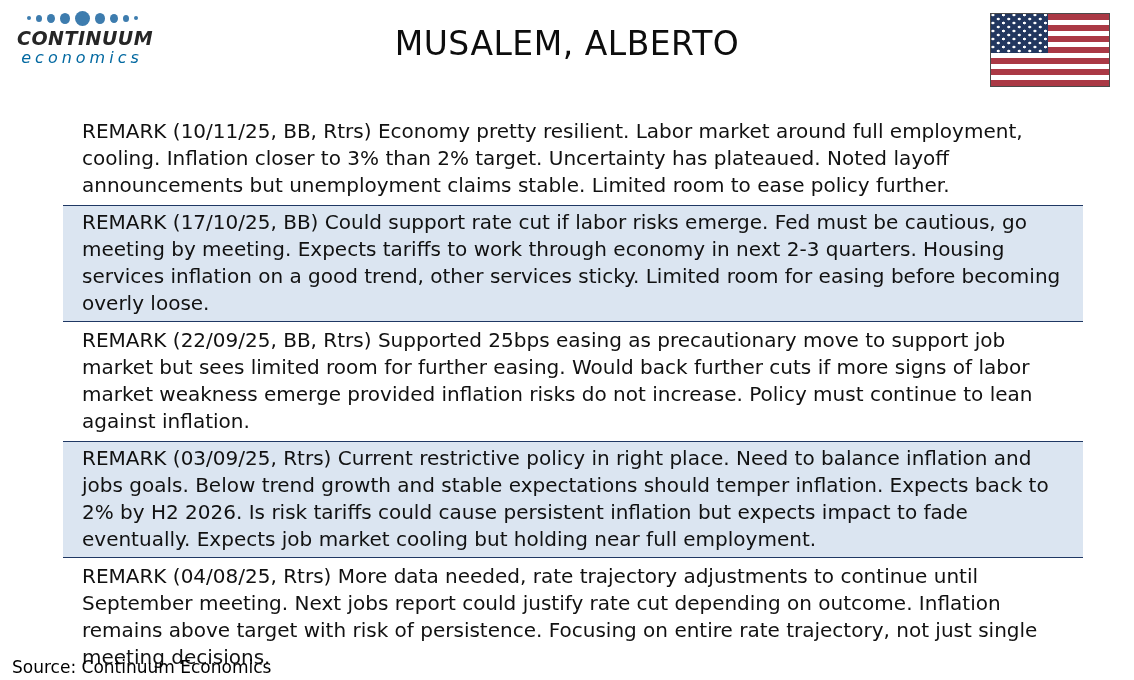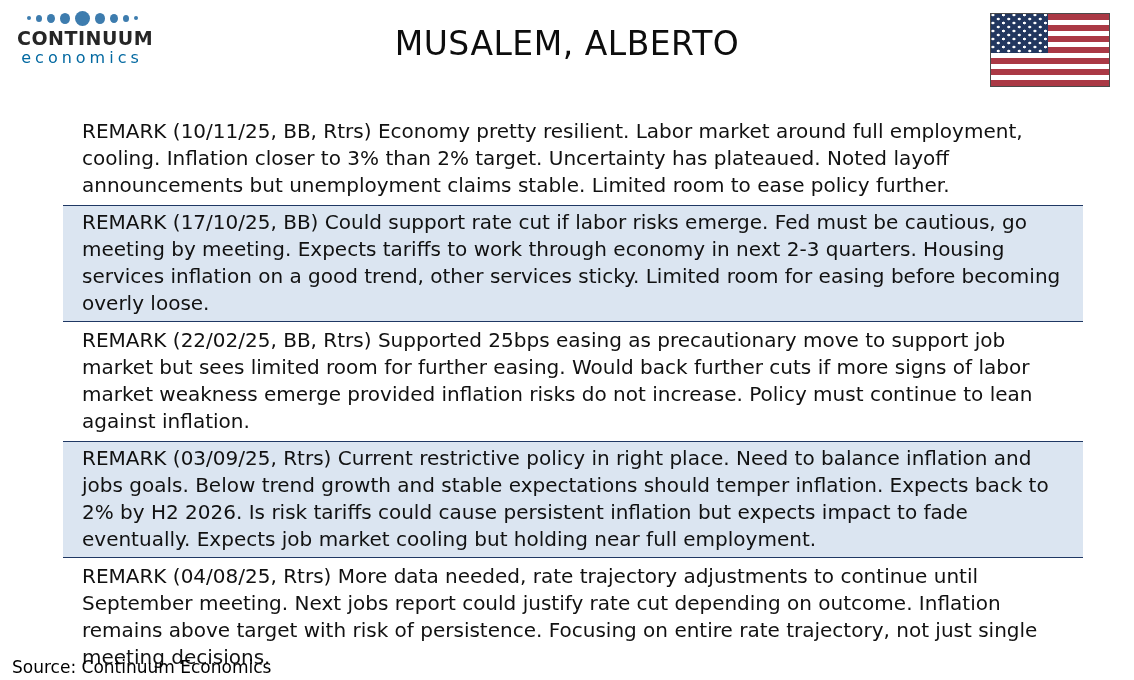--- a/index.html
+++ b/index.html
@@ -8,21 +8,21 @@
     background: #ffffff;
     font-family: "DejaVu Sans", "Liberation Sans", sans-serif;
     color: #111111;
     position: relative;
     overflow: hidden;
   }
 
   
   .header { position: absolute; top: 0; left: 0; width: 1134px; height: 100px; }
 
-  .logo { position: absolute; left: 17px; top: 10px; width: 130px; }
+  .logo { position: absolute; left: 17px; top: 10px; width: 130px; font-style: italic; }
   .logo-dots { display: flex; align-items: center; justify-content: center; gap: 5px; height: 16px; margin-bottom: 3px; }
   .logo-dots span { border-radius: 50%; background: #3d7cae; display: block; }
   .logo-dots .d1 { width: 4px;  height: 4px;  }
   .logo-dots .d2 { width: 6px;  height: 7px;  }
   .logo-dots .d3 { width: 8px;  height: 9px;  }
   .logo-dots .d4 { width: 10px; height: 11px; }
   .logo-dots .d5 { width: 15px; height: 15px; }
   .logo-name {
     font-size: 19px; font-weight: bold; letter-spacing: 0.5px;
     color: #262626; line-height: 19px; text-align: center;
@@ -110,18 +110,18 @@
 
   <div class="flag">
     <div class="flag-canton"></div>
   </div>
 
 </div>
 
 <div class="remarks">
   <div class="remark">REMARK (10/11/25, BB, Rtrs) Economy pretty resilient. Labor market around full employment, cooling. Inflation closer to 3% than 2% target. Uncertainty has plateaued. Noted layoff announcements but unemployment claims stable. Limited room to ease policy further.</div>
   <div class="remark highlight">REMARK (17/10/25, BB) Could support rate cut if labor risks emerge. Fed must be cautious, go meeting by meeting. Expects tariffs to work through economy in next 2-3 quarters. Housing services inflation on a good trend, other services sticky. Limited room for easing before becoming overly loose.</div>
-  <div class="remark">REMARK (22/02/25, BB, Rtrs) Supported 25bps easing as precautionary move to support job market but sees limited room for further easing. Would back further cuts if more signs of labor market weakness emerge provided inflation risks do not increase. Policy must continue to lean against inflation.</div>
+  <div class="remark">REMARK (22/09/25, BB, Rtrs) Supported 25bps easing as precautionary move to support job market but sees limited room for further easing. Would back further cuts if more signs of labor market weakness emerge provided inflation risks do not increase. Policy must continue to lean against inflation.</div>
   <div class="remark highlight">REMARK (03/09/25, Rtrs) Current restrictive policy in right place. Need to balance inflation and jobs goals. Below trend growth and stable expectations should temper inflation. Expects back to 2% by H2 2026. Is risk tariffs could cause persistent inflation but expects impact to fade eventually. Expects job market cooling but holding near full employment.</div>
   <div class="remark">REMARK (04/08/25, Rtrs) More data needed, rate trajectory adjustments to continue until September meeting. Next jobs report could justify rate cut depending on outcome. Inflation remains above target with risk of persistence. Focusing on entire rate trajectory, not just single meeting decisions.</div>
 </div>
 
 <div class="source-line">Source: Continuum Economics</div>
 
 </body></html>

